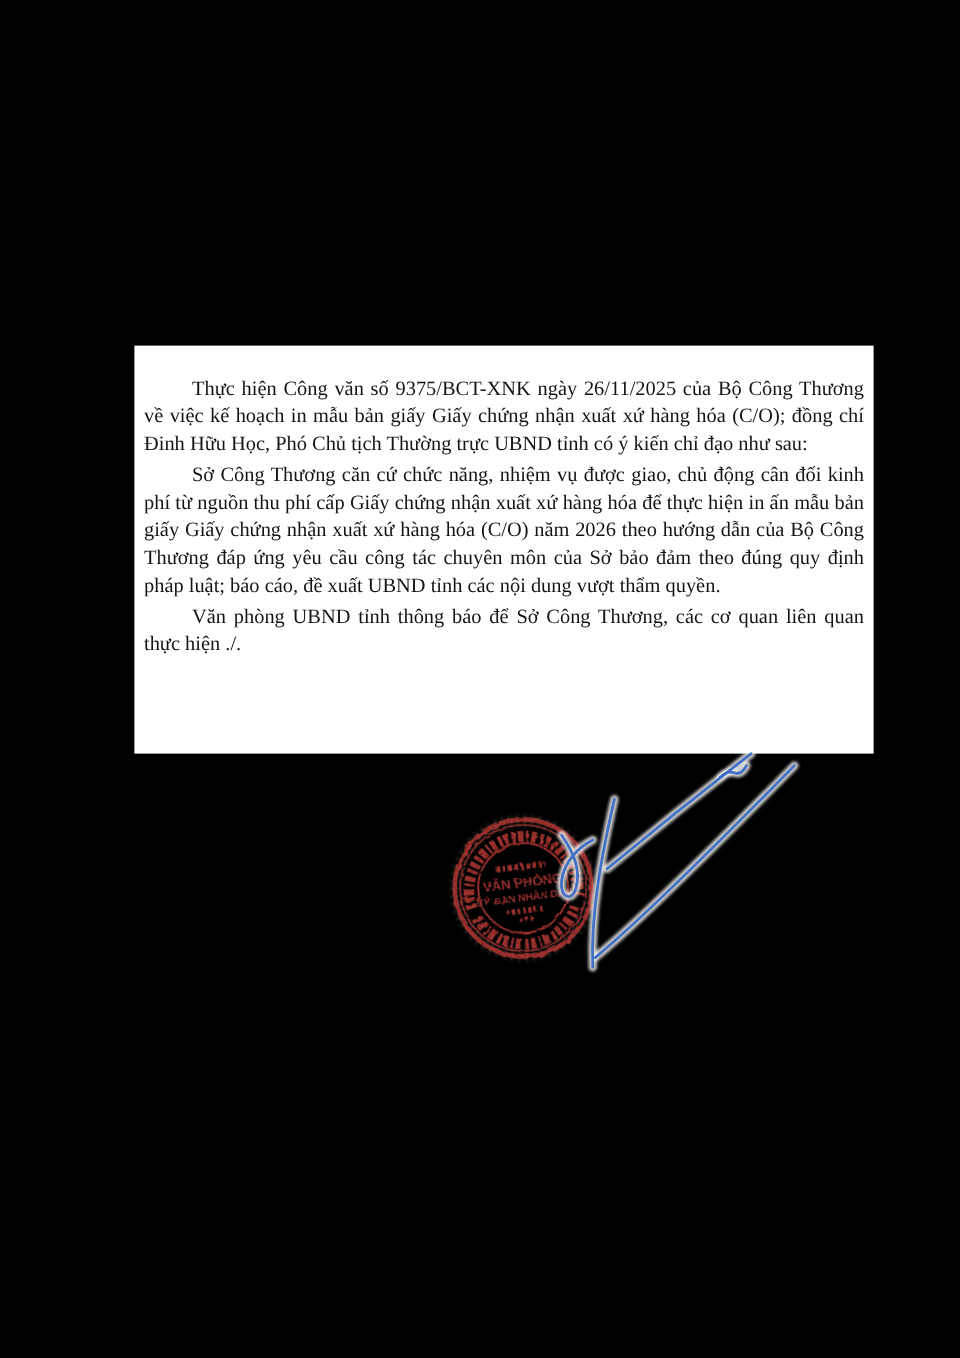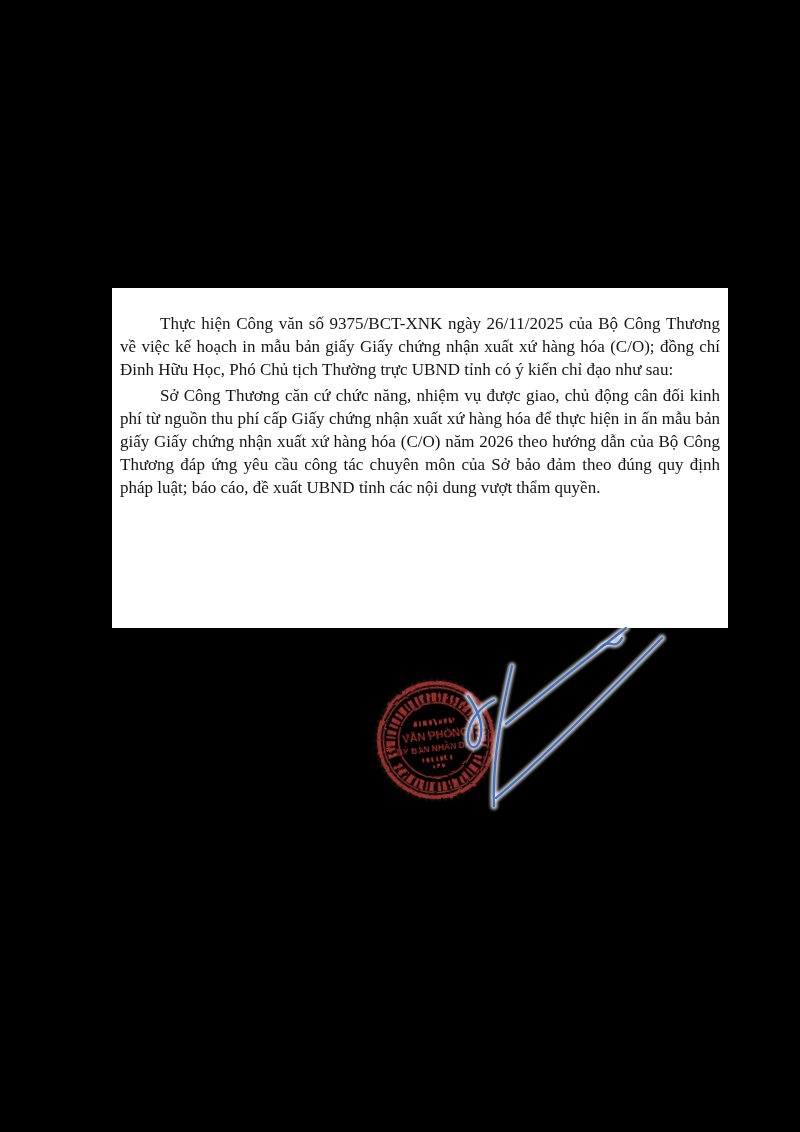--- a/index.html
+++ b/index.html
@@ -32,20 +32,21 @@
   .ink path{fill:none;stroke:#3a6cc5;stroke-width:2.3;stroke-linecap:round;opacity:.95;}
 </style>
 </head>
 <body>
 
 <div class="screen">
 
   <div class="paper">
     <p class="para">Thực hiện Công văn số 9375/BCT-XNK ngày 26/11/2025 của Bộ Công Thương về việc kế hoạch in mẫu bản giấy Giấy chứng nhận xuất xứ hàng hóa (C/O); đồng chí Đinh Hữu Học, Phó Chủ tịch Thường trực UBND tỉnh có ý kiến chỉ đạo như sau:</p>
     <p class="para">Sở Công Thương căn cứ chức năng, nhiệm vụ được giao, chủ động cân đối kinh phí từ nguồn thu phí cấp Giấy chứng nhận xuất xứ hàng hóa để thực hiện in ấn mẫu bản giấy Giấy chứng nhận xuất xứ hàng hóa (C/O) năm 2026 theo hướng dẫn của Bộ Công Thương đáp ứng yêu cầu công tác chuyên môn của Sở bảo đảm theo đúng quy định pháp luật; báo cáo, đề xuất UBND tỉnh các nội dung vượt thẩm quyền.</p>
+    <p class="para">Văn phòng UBND tỉnh thông báo để Sở Công Thương, các cơ quan liên quan thực hiện ./.</p>
   </div>
 
   <svg class="stamp" width="160" height="158" viewBox="0 0 160 158">
     <defs>
       <filter id="grunge" x="-20%" y="-20%" width="140%" height="140%">
         <feTurbulence type="fractalNoise" baseFrequency="0.12" numOctaves="2" seed="3" result="t"></feTurbulence>
         <feDisplacementMap in="SourceGraphic" in2="t" scale="3" result="d"></feDisplacementMap>
         <feTurbulence type="fractalNoise" baseFrequency="0.75" numOctaves="2" seed="8" result="n"></feTurbulence>
         <feColorMatrix in="n" type="matrix" values="0 0 0 0 0  0 0 0 0 0  0 0 0 0 0  1.3 1.3 1.3 0 -0.8" result="m"></feColorMatrix>
         <feComposite in="d" in2="m" operator="in"></feComposite>

